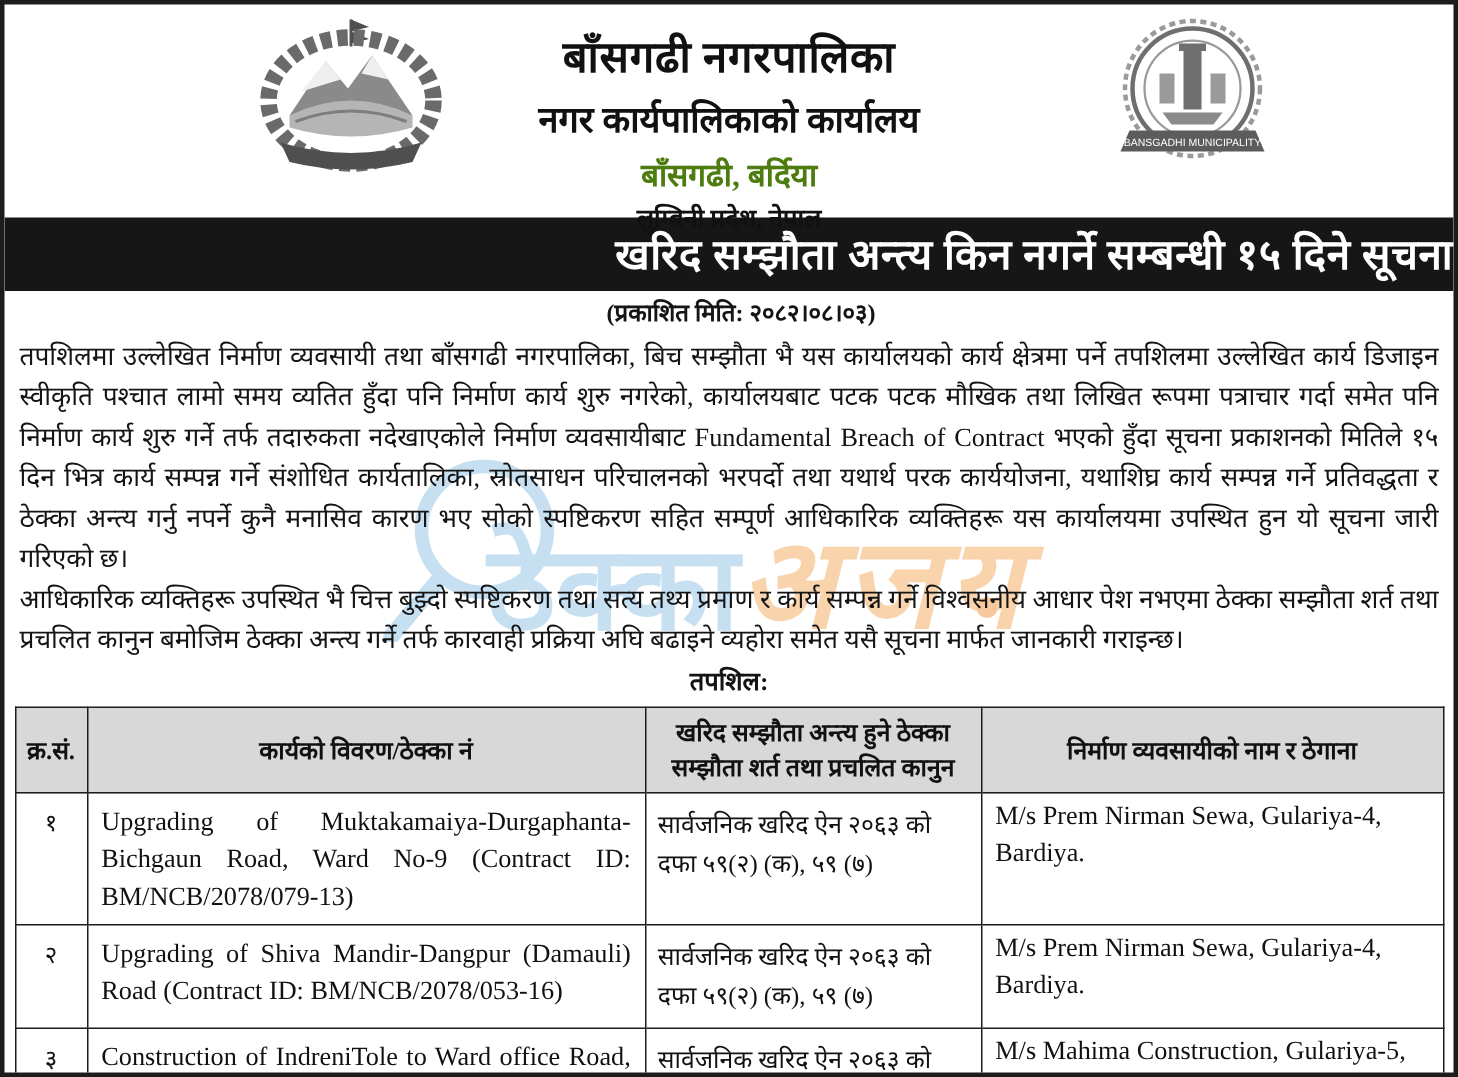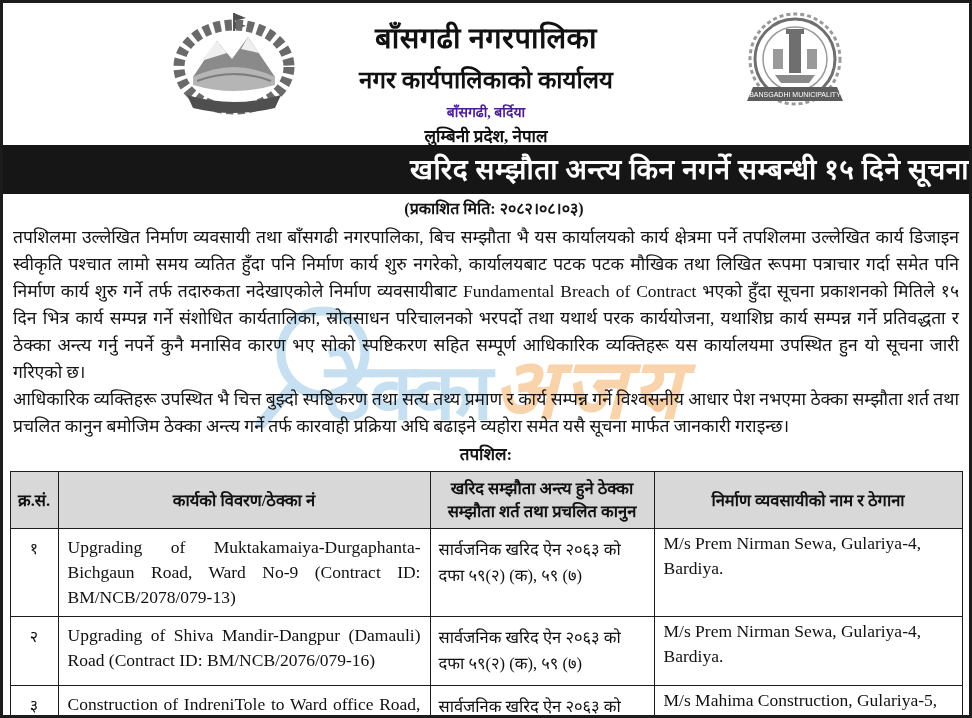--- a/index.html
+++ b/index.html
@@ -59,21 +59,21 @@
 
   .content { position: relative; z-index: 1; }
 
   
   .header { position: relative; height: 142px; }
   .logo-left  { position: absolute; left: 168px; top: 8px; }
   .logo-right { position: absolute; right: 118px; top: 8px; }
   .head-center { text-align: center; padding-top: 14px; }
   .head-line1 { font-size: 29px; font-weight: bold; color: #111; letter-spacing: 0.5px; }
   .head-line2 { font-size: 24px; font-weight: bold; color: #111; margin-top: 6px; }
-  .head-line3 { font-size: 14px; font-weight: bold; color: #4c1d95; margin-top: 7px; }
+  .head-line3 { font-size: 21px; font-weight: bold; color: #4d7c0f; margin-top: 7px; }
   .head-line4 { font-size: 17px; font-weight: bold; color: #111; margin-top: 3px; }
 
   
   .band {
     background: #161616;
     color: #ffffff;
     text-align: right;
     font-size: 28px;
     font-weight: bold;
     padding: 4px 0 7px 0;
@@ -235,21 +235,21 @@
       </thead>
       <tbody>
         <tr>
           <td class="cell-sn">१</td>
           <td class="cell-work">Upgrading of Muktakamaiya-Durgaphanta-Bichgaun Road, Ward No-9 (Contract ID: BM/NCB/2078/079-13)</td>
           <td class="cell-law">सार्वजनिक खरिद ऐन २०६३ को दफा ५९(२) (क), ५९ (७)</td>
           <td class="cell-name">M/s Prem Nirman Sewa, Gulariya-4, Bardiya.</td>
         </tr>
         <tr>
           <td class="cell-sn">२</td>
-          <td class="cell-work">Upgrading of Shiva Mandir-Dangpur (Damauli) Road (Contract ID: BM/NCB/2076/079-16)</td>
+          <td class="cell-work">Upgrading of Shiva Mandir-Dangpur (Damauli) Road (Contract ID: BM/NCB/2078/053-16)</td>
           <td class="cell-law">सार्वजनिक खरिद ऐन २०६३ को दफा ५९(२) (क), ५९ (७)</td>
           <td class="cell-name">M/s Prem Nirman Sewa, Gulariya-4, Bardiya.</td>
         </tr>
         <tr>
           <td class="cell-sn">३</td>
           <td class="cell-work">Construction of IndreniTole to Ward office Road, Ward No.-1 (Contract ID: BM/ NCB/2079/ 080-25)</td>
           <td class="cell-law">सार्वजनिक खरिद ऐन २०६३ को दफा ५९(२) (क), ५९ (७)</td>
           <td class="cell-name">M/s Mahima Construction, Gulariya-5, Bardiya.</td>
         </tr>
       </tbody>

